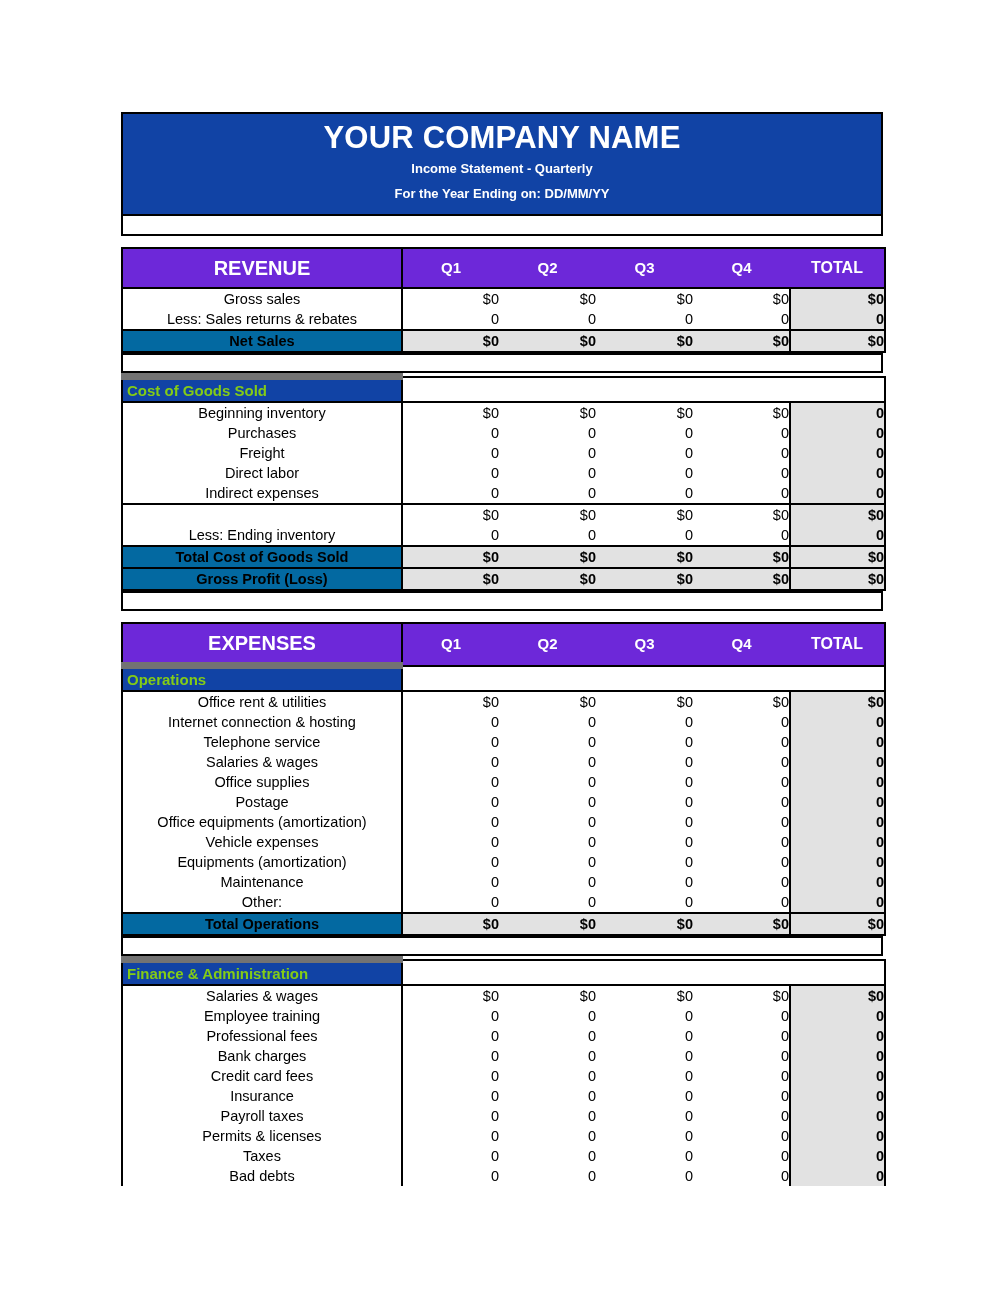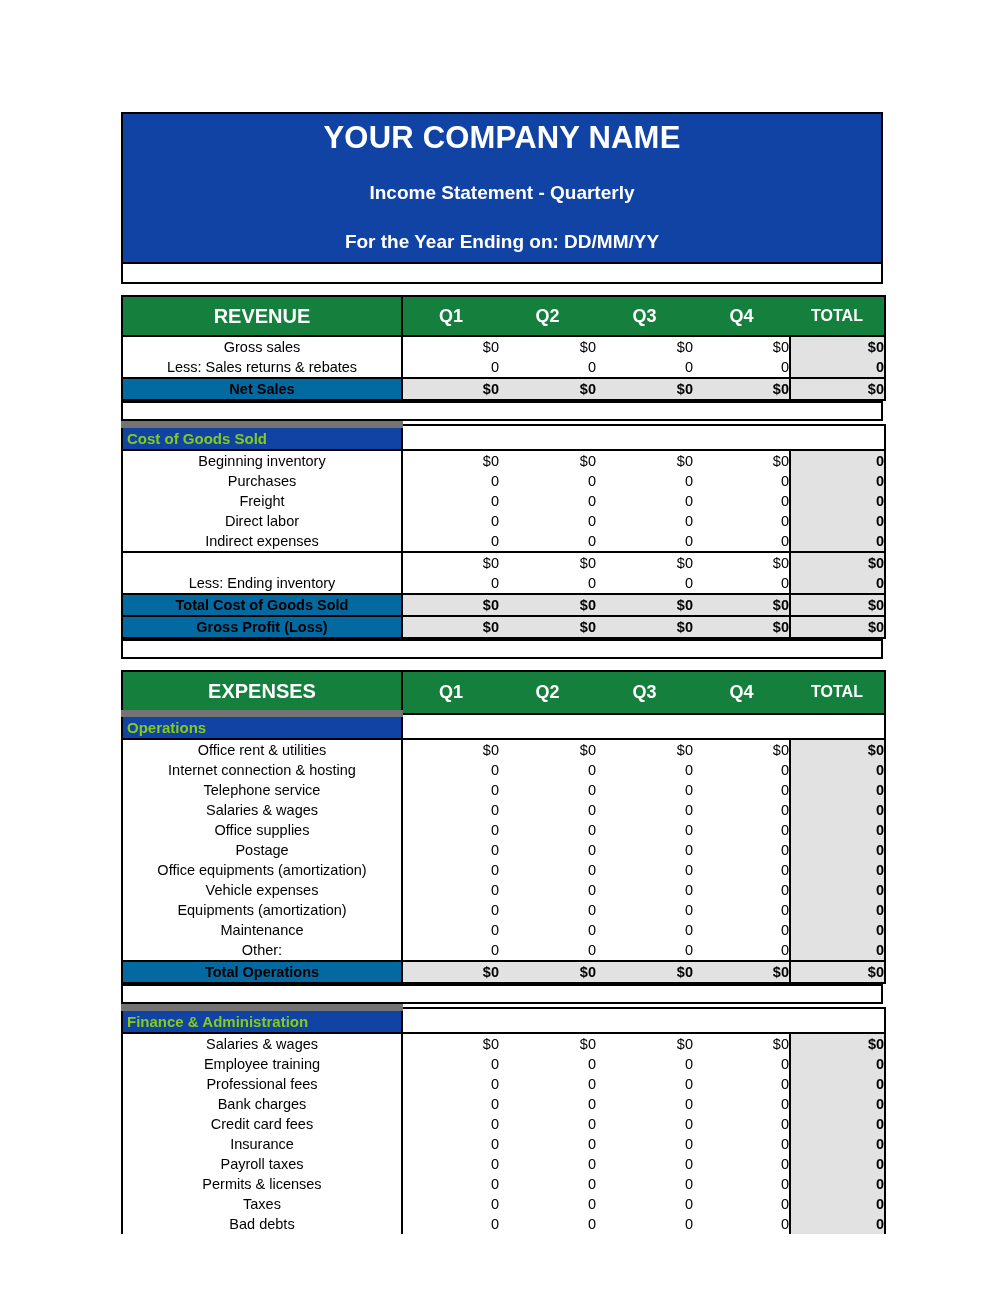--- a/index.html
+++ b/index.html
@@ -33,24 +33,23 @@
     padding: 6px 0 8px 0;
     color: #ffffff;
   }
   .title-main {
     font-size: 31px;
     font-weight: bold;
     line-height: 36px;
     letter-spacing: 0.2px;
   }
   .title-sub {
-    font-size: 19px;
+    font-size: 13px;
     font-weight: bold;
     line-height: 25px;
-    margin-top: 24px;
   }
 
   .spacer-row {
     border-left: 2px solid #000000;
     border-right: 2px solid #000000;
     border-bottom: 2px solid #000000;
     background: #ffffff;
     height: 18px;
   }
   .spacer-gap {
@@ -83,32 +82,32 @@
     white-space: nowrap;
     overflow: hidden;
   }
 
   col.c-label { width: 280px; }
   col.c-q     { width: 97px; }
   col.c-total { width: 95px; }
 
   
   tr.section-head td {
-    background: #15803d;
+    background: #6d28d9;
     color: #ffffff;
     font-weight: bold;
     border-top: 2px solid #000000;
     border-bottom: 2px solid #000000;
     height: 38px;
     line-height: 38px;
     font-size: 20px;
     text-align: center;
   }
   tr.section-head td.qh {
-    font-size: 18px;
+    font-size: 15px;
     border-left: 2px solid #000000;
   }
   tr.section-head td.qh.q2,
   tr.section-head td.qh.q3,
   tr.section-head td.qh.q4 {
     border-left: none;
   }
   tr.section-head td.th {
     font-size: 16px;
   }

